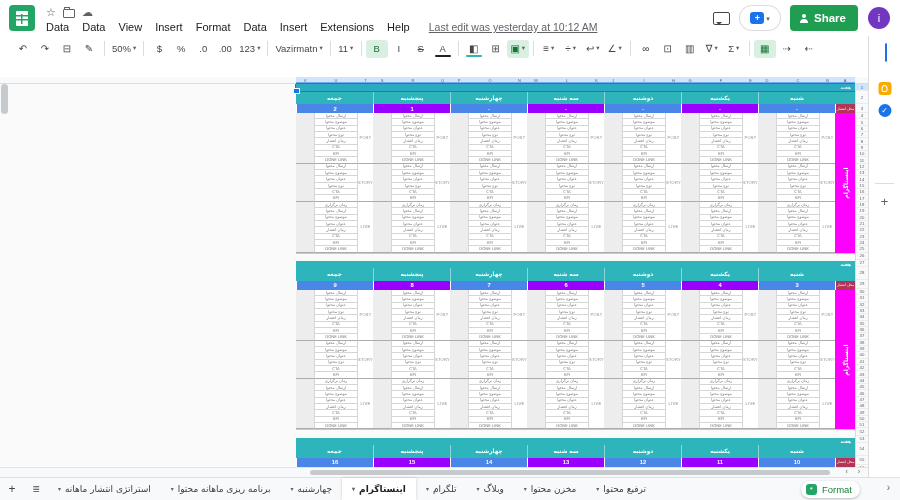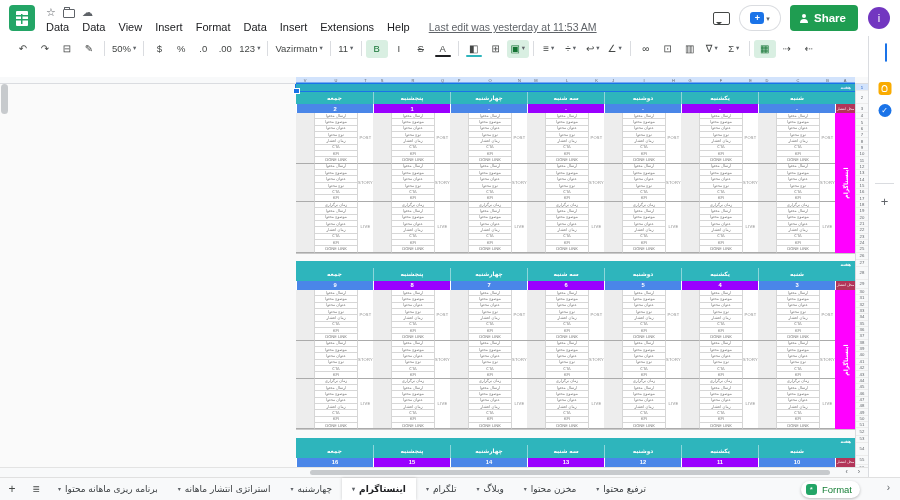--- a/index.html
+++ b/index.html
@@ -132,21 +132,21 @@
           <span class="menu-item">Data</span>
           <span class="menu-item">Data</span>
           <span class="menu-item">View</span>
           <span class="menu-item">Insert</span>
           <span class="menu-item">Format</span>
           <span class="menu-item">Data</span>
           <span class="menu-item">Insert</span>
           <span class="menu-item">Extensions</span>
           <span class="menu-item">Help</span>
         </span>
-      <span class="last-edit">Last edit was yesterday at 11:53 AM</span>
+      <span class="last-edit">Last edit was yesterday at 10:12 AM</span>
     </div>
     <div class="top-actions">
       <span class="history-ico"></span>
       <span class="present-pill">
         <span class="present-box">+</span>
         <span class="caret">▾</span>
       </span>
       <span class="share-btn">
         <span class="person-ico"></span>
         <span class="share-label">Share</span>
@@ -1073,25 +1073,25 @@
     <span class="sb-div" style="top:147px;"></span>
     <span class="sb-ico plus-ico" style="top:158px;">+</span>
   </div>
 
   <div class="tabbar">
     <span class="tb-btn">+</span>
     <span class="tb-btn">≡</span>
     <span id="tabs" style="display:flex;align-items:center;height:22px;">
         <span class="sheettab">
           <span class="caret">▾</span>
-          <span class="fa">برنامه ریزی ماهانه محتوا</span>
+          <span class="fa">استراتژی انتشار ماهانه</span>
         </span>
         <span class="sheettab">
           <span class="caret">▾</span>
-          <span class="fa">استراتژی انتشار ماهانه</span>
+          <span class="fa">برنامه ریزی ماهانه محتوا</span>
         </span>
         <span class="sheettab">
           <span class="caret">▾</span>
           <span class="fa">چهارشنبه</span>
         </span>
         <span class="sheettab active">
           <span class="caret">▾</span>
           <span class="fa">اینستاگرام</span>
         </span>
         <span class="sheettab">

